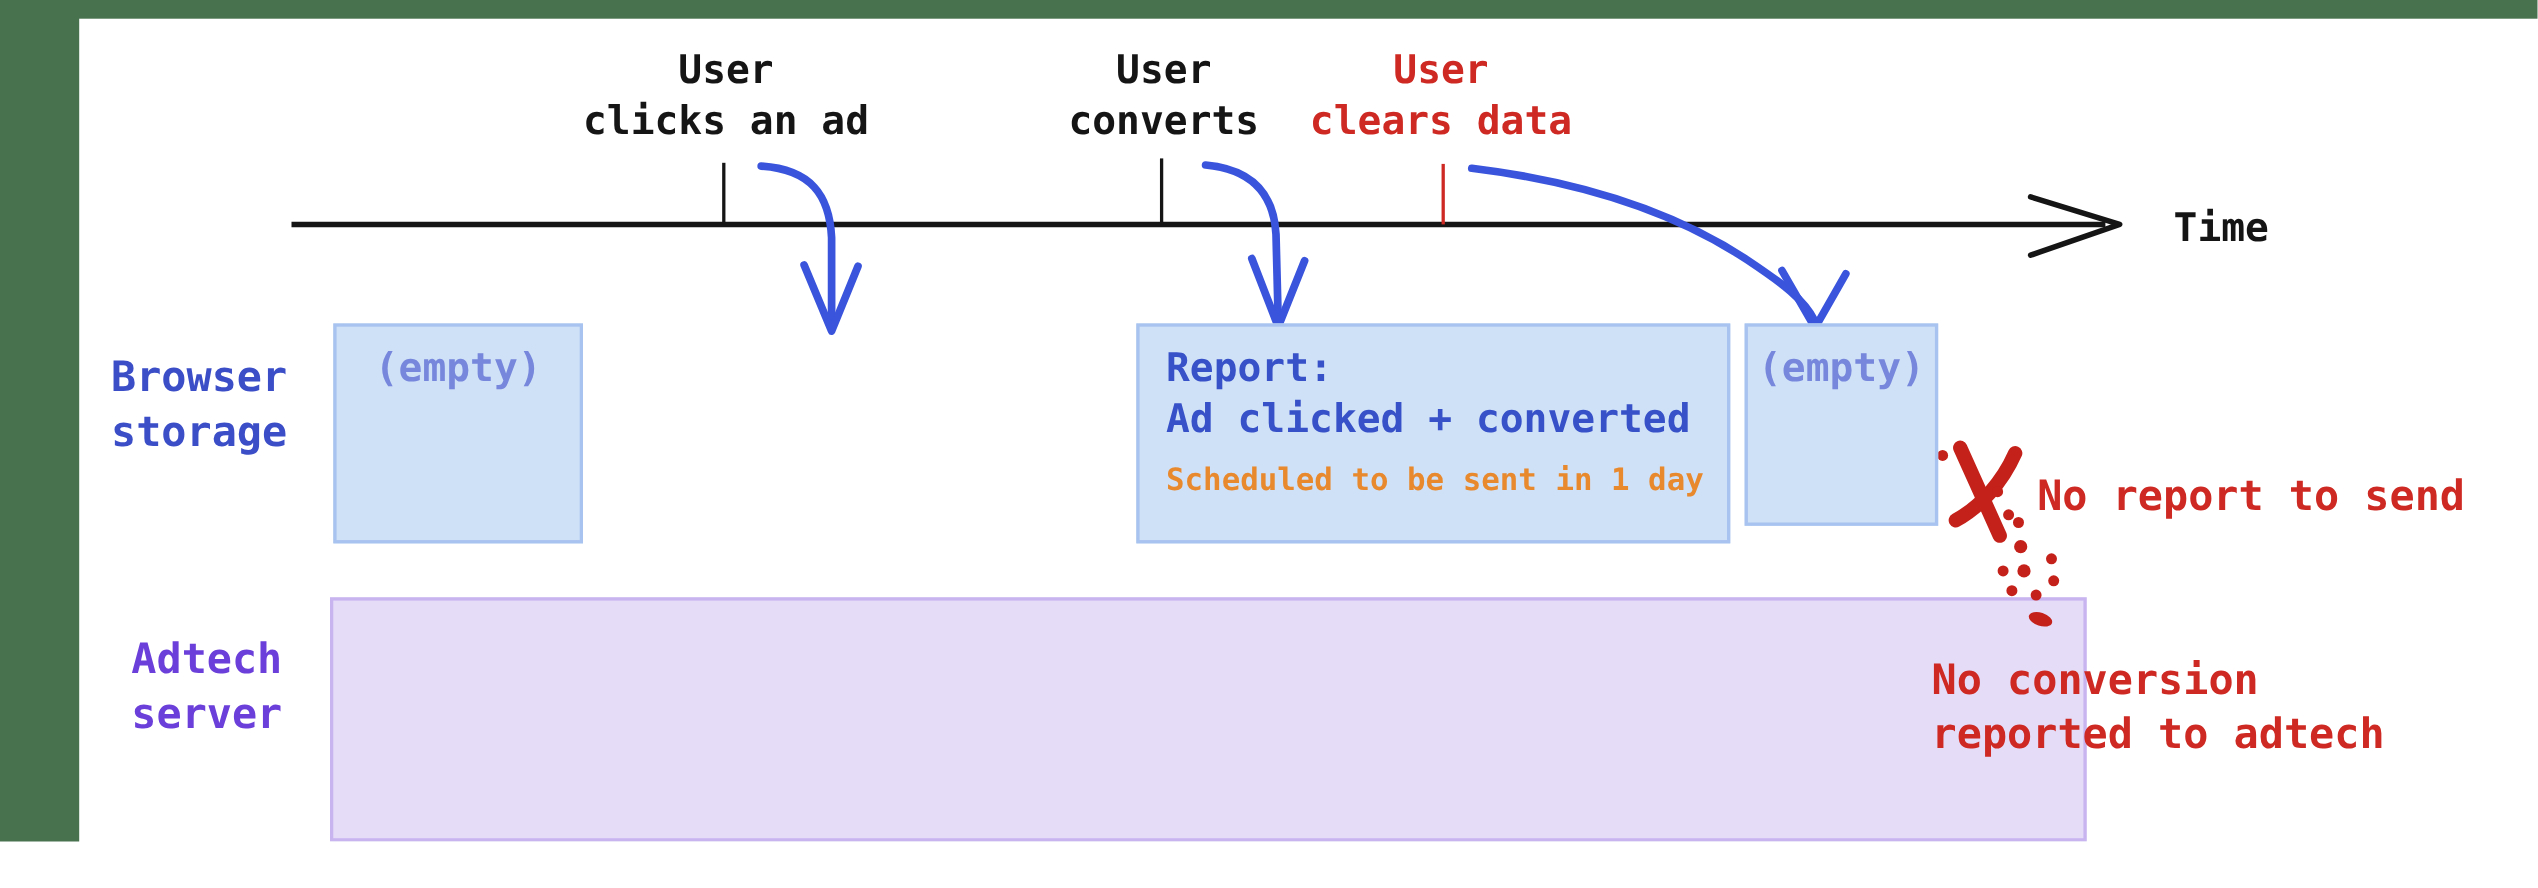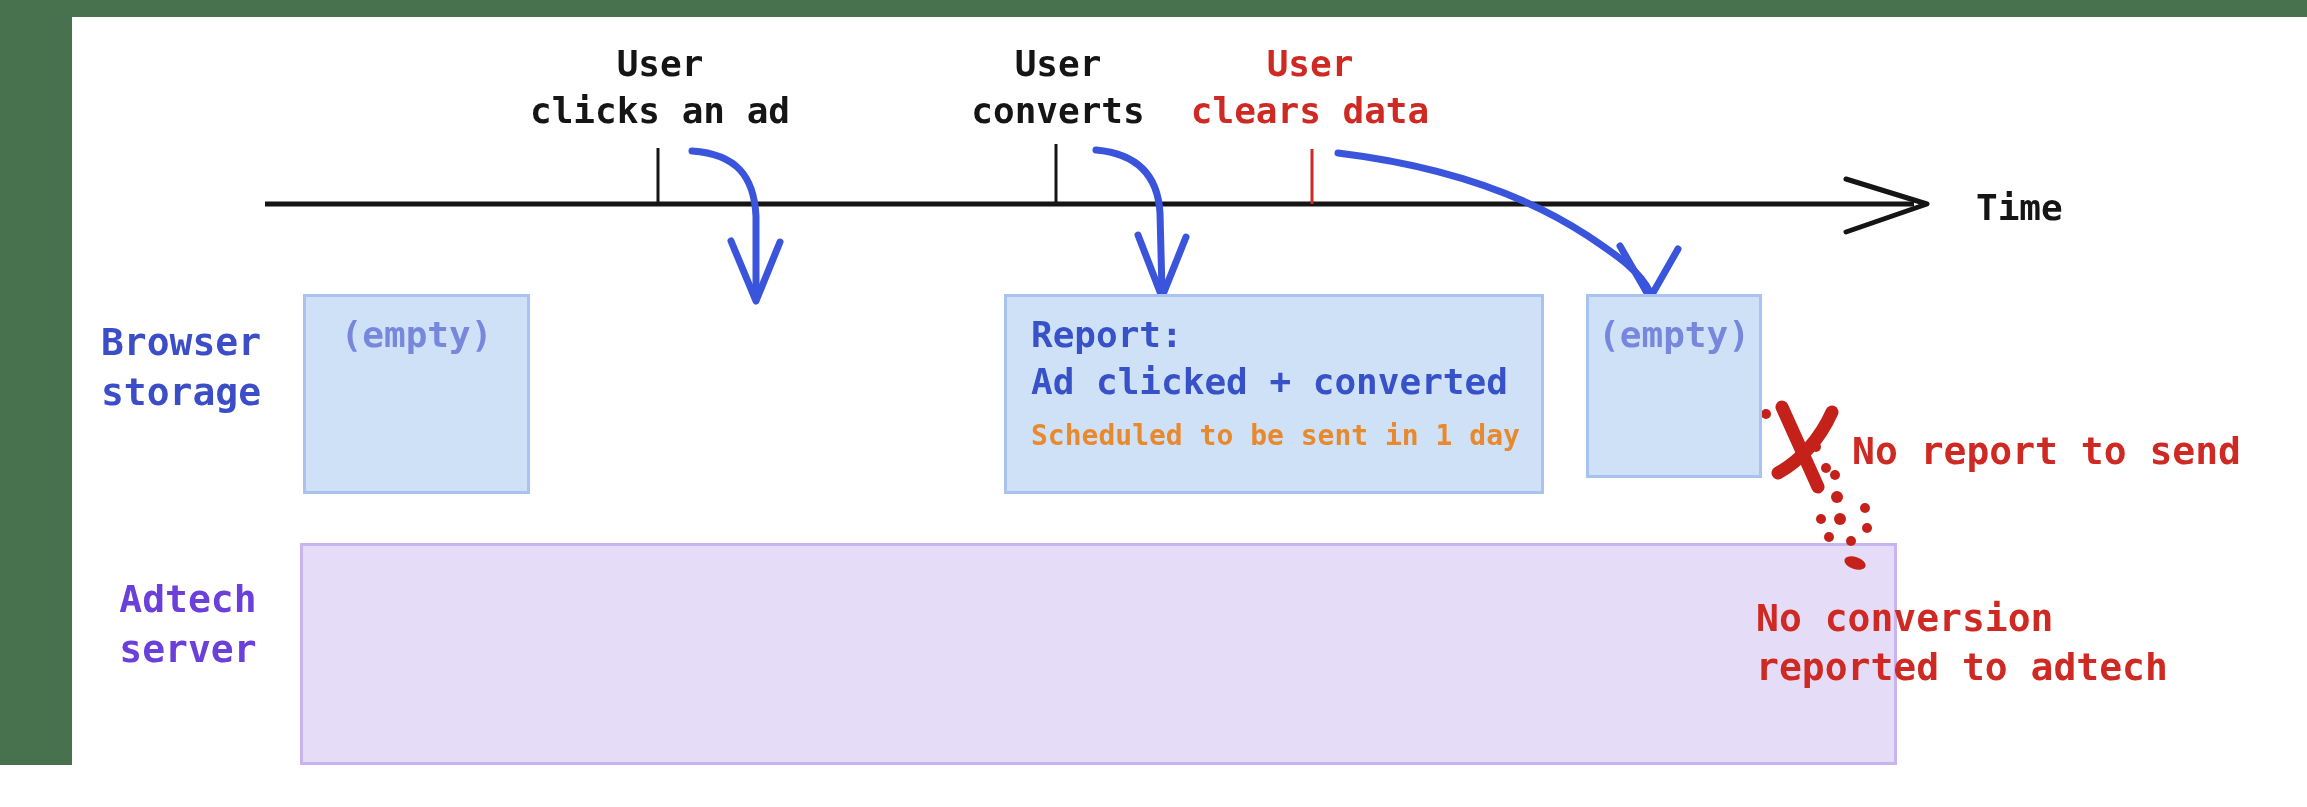--- a/index.html
+++ b/index.html
@@ -21,21 +21,21 @@
   .row-label{transform:translateX(-50%);text-align:center;}
   .row-label.browser{left:181px;top:317px;font-size:38px;line-height:50px;color:var(--label_blue);}
   .row-label.adtech{left:188px;top:574px;font-size:38px;line-height:50px;color:var(--purple_text);}
   .sbox{position:absolute;top:294px;height:200px;background:var(--blue_box_fill);
         border:3px solid var(--blue_box_border);font-weight:bold;}
   .sbox .inner{padding:14px 0 0 24px;font-size:36px;line-height:47px;color:var(--blue_text);}
   .sbox.empty .inner{padding-left:0;text-align:center;color:var(--blue_muted);}
   .sbox .note{font-size:28px;line-height:30px;margin-top:16px;color:var(--orange);}
   .box1{left:303px;width:227px;}
   .box2{left:609px;width:321px;}
-  .box3{left:1004px;width:540px;}
+  .box3{left:1033px;width:540px;}
   .box4{left:1586px;width:176px;height:184px;}
   .server-box{position:absolute;left:300px;top:543px;width:1597px;height:222px;
         background:var(--purple_fill);border:3px solid var(--purple_border);}
   .anno{color:var(--red);font-weight:bold;}
   .no-report{left:1852px;top:429px;font-size:38px;}
   .no-conversion{left:1756px;top:594px;font-size:38px;line-height:49px;z-index:5;}
 </style>
 </head>
 <body>
 

